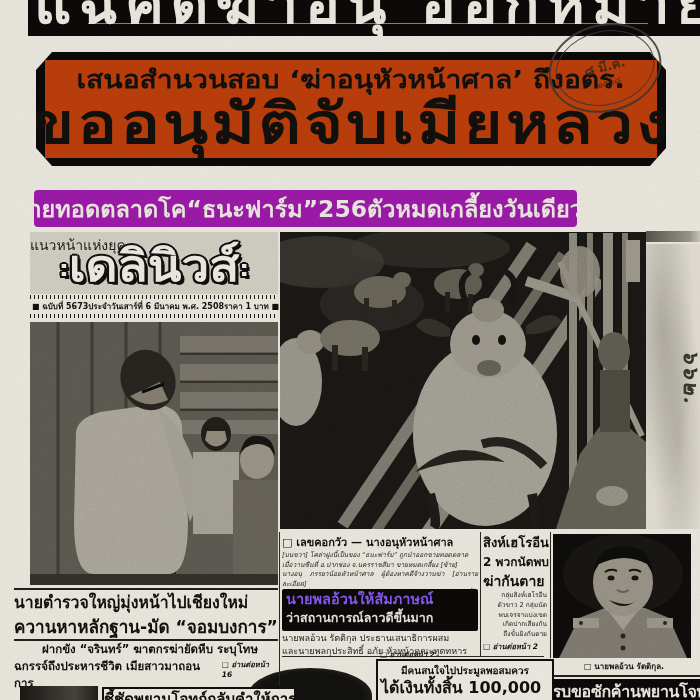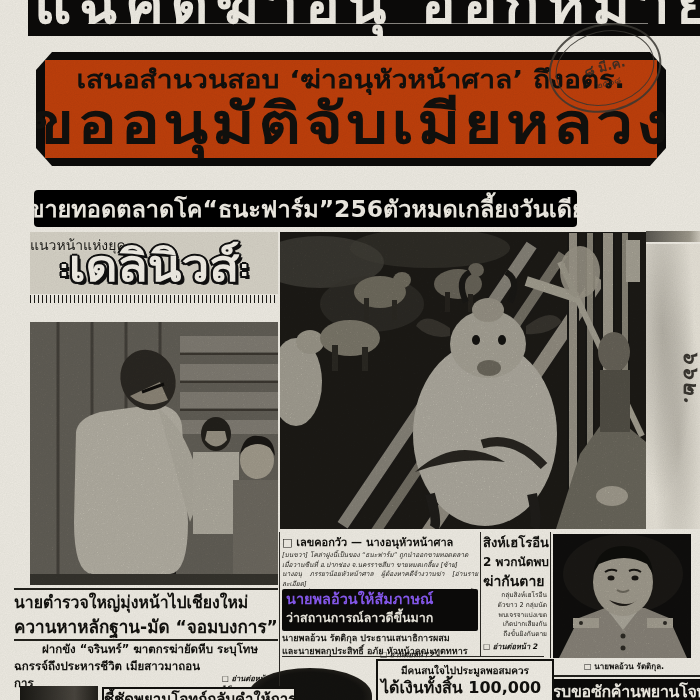--- a/index.html
+++ b/index.html
@@ -28,22 +28,22 @@
   .mainhead{font-size:56px;font-weight:bold;line-height:1.02;transform:scaleX(1.17);transform-origin:center;white-space:nowrap;letter-spacing:3px;}
 
   
   .stamp{left:548px;top:24px;width:114px;height:88px;transform:rotate(-14deg);z-index:6;opacity:.85;}
   .stamp .o1{position:absolute;inset:0;border:2px solid #3c3a35;border-radius:50%;}
   .stamp .o2{position:absolute;inset:7px;border:1.5px solid #3c3a35;border-radius:50%;}
   .stamp .stxt{position:absolute;left:0;right:0;top:32px;text-align:center;font-size:13px;font-weight:bold;color:#2f2d28;}
   .stamp .stxt2{position:absolute;left:0;right:0;top:52px;text-align:center;font-size:9px;color:#2f2d28;}
 
   
-  .subbar{left:34px;top:190px;width:543px;height:37px;background:#000000;border-radius:4px;
-    display:flex;align-items:center;justify-content:flex-start;}
+  .subbar{left:34px;top:190px;width:543px;height:37px;background:#a21caf;border-radius:4px;
+    display:flex;align-items:center;justify-content:flex-end;}
   .subbar span{color:#f4f1e8;font-size:23px;font-weight:bold;white-space:nowrap;transform:scaleX(1.02);}
 
   
   .masthead{left:30px;top:232px;width:248px;height:62px;background:#d9d5c9;overflow:hidden;}
   .tagline{position:absolute;left:0;top:2px;font-size:14px;font-weight:normal;color:#1b1a16;text-shadow:0 0 2px #efece2;}
   .logo{position:absolute;left:0;right:0;top:12px;text-align:center;font-size:44px;font-weight:bold;line-height:1.0;
     color:#f6f3ea;white-space:nowrap;transform:scaleX(1.12);
     text-shadow:2px 0 #111,-2px 0 #111,0 2px #111,0 -2px #111,1.5px 1.5px #111,-1.5px 1.5px #111,1.5px -1.5px #111,-1.5px -1.5px #111,3px 3px 0 #111;}
   .logo .ldot{font-size:22px;vertical-align:middle;}
   .dateline{left:30px;top:295px;width:248px;height:25px;}
@@ -60,31 +60,31 @@
 
   
   .cow-caption{left:282px;top:533px;width:196px;}
   .cap-bold{font-size:11px;font-weight:bold;white-space:nowrap;}
   .cap-small{font-size:6.6px;line-height:1.45;color:#26241f;font-style:italic;text-align:justify;}
 
   
   .ouane-box{left:282px;top:589px;width:188px;height:40px;background:#0c0b0a;border-radius:2px;padding:1px 4px;}
   .ouane-box .l1{color:#8b5cf6;font-size:14.5px;font-weight:bold;white-space:nowrap;line-height:1.35;}
   .ouane-box .l2{color:#f0ede3;font-size:12.5px;font-weight:bold;white-space:nowrap;line-height:1.3;}
-  .ouane-body{left:282px;top:632px;width:190px;font-size:9px;font-weight:bold;line-height:1.45;color:#1d1c18;}
+  .ouane-body{left:282px;top:632px;width:190px;font-size:9px;font-weight:normal;line-height:1.45;color:#1d1c18;}
   .more{font-size:7.5px;font-style:italic;font-weight:bold;}
   .ouane-more{left:380px;top:648px;}
 
   
   .police{left:14px;top:588px;width:264px;}
   .hrule{background:#23221d;height:1.5px;}
   .ph1{font-size:17px;font-weight:bold;white-space:nowrap;transform:scaleX(.93);transform-origin:left;line-height:1.45;}
   .ph2{font-size:18px;font-weight:bold;white-space:nowrap;transform:scaleX(.95);transform-origin:left;line-height:1.4;}
   .psub{font-size:11.5px;font-weight:bold;line-height:1.5;}
-  .psub-row{display:flex;justify-content:space-between;align-items:flex-end;gap:16px;}
+  .psub-row{display:flex;justify-content:space-between;align-items:flex-start;gap:16px;}
 
   
   .heroin{left:483px;top:533px;width:64px;}
   .hl1{font-size:13px;font-weight:bold;white-space:nowrap;line-height:1.5;}
   .hl2{font-size:12px;font-weight:bold;white-space:nowrap;line-height:1.5;}
   .hl3{font-size:14px;font-weight:bold;white-space:nowrap;line-height:1.45;}
   .hbody{font-size:6.6px;line-height:1.5;color:#26241f;text-align:right;}
 
   
   .portrait-caption{left:550px;top:660px;width:148px;text-align:center;font-size:8px;font-weight:bold;white-space:nowrap;}
@@ -145,20 +145,25 @@
   <div class="abs subbar">
     <span>ขายทอดตลาดโค“ธนะฟาร์ม”256ตัวหมดเกลี้ยงวันเดียว</span>
   </div>
 
   <div class="abs masthead">
     <div class="tagline">แนวหน้าแห่งยุค</div>
     <div class="logo"><span class="ldot">:</span><span>เดลินิวส์</span><span class="ldot">:</span></div>
   </div>
   <div class="abs dateline">
     <div class="dotrule"></div>
+    <div class="row">
+      <span>■ ฉบับที่ 5673</span>
+      <span>ประจำวันเสาร์ที่ 6 มีนาคม พ.ศ. 2508</span>
+      <span>ราคา 1 บาท ■</span>
+    </div>
     <div class="dotrule"></div>
   </div>
 
   <div class="abs photo lead-photo-left">
     <svg width="248" height="263" viewBox="0 0 248 263" preserveAspectRatio="none">
       <defs>
         <filter id="gB">
             <feTurbulence type="fractalNoise" baseFrequency="0.8" numOctaves="2" stitchTiles="stitch"></feTurbulence>
         <feColorMatrix type="matrix" values="0 0 0 0 0  0 0 0 0 0  0 0 0 0 0  0.8 0.8 0.8 0 0"></feColorMatrix>
           </filter>

